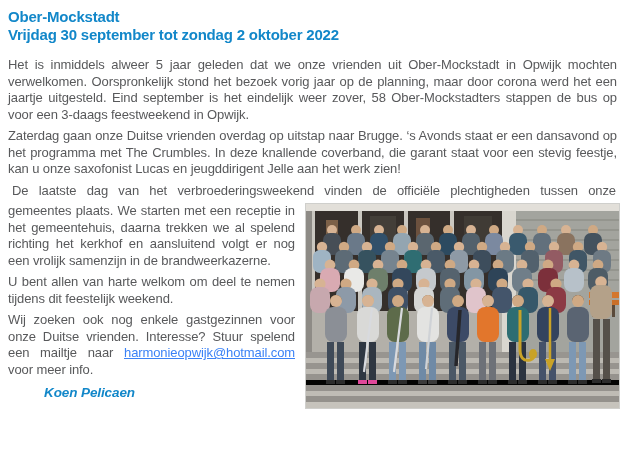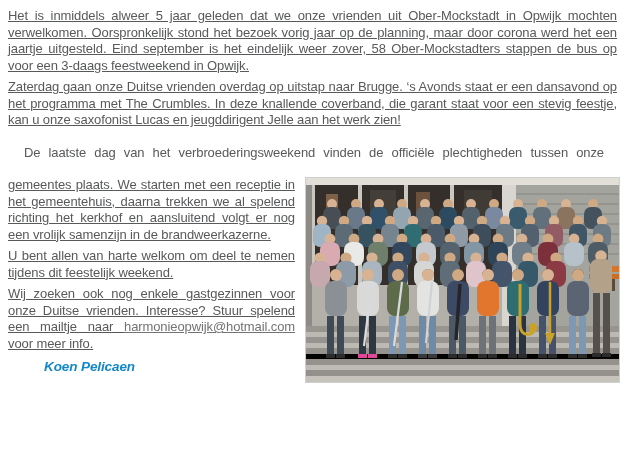--- a/index.html
+++ b/index.html
@@ -20,60 +20,63 @@
     font-weight:700;
     letter-spacing:-0.2px;
   }
   p.body{
     margin:0 3px 5px 0;
     color:#58595b;
     font-size:13px;
     line-height:16.5px;
     text-align:justify;
     letter-spacing:-0.1px;
-    text-decoration:underline;
   }
   .force-just{
-    margin:16px;
+    margin:4px;
     color:#58595b;
     font-size:13px;
     line-height:16.5px;
     text-align:justify;
     text-align-last:justify;
     letter-spacing:-0.1px;
   }
   .wrap-zone{margin-top:2px;}
   .wrap-zone::after{content:"";display:block;clear:both;}
   figure.photo{
     float:right;
     margin:0 0 6px 10px;
     padding:0;
     width:313px;height:204px;
     border:1px solid #cfcfcc;
     background:#b3b0a9;
   }
   figure.photo svg{display:block;width:313px;height:204px;}
   a.email-link{
-    color:#737373;
+    color:#3b82f6;
     text-decoration:underline;
   }
   .signature{
     margin:7px 0 0 36px;
     color:#1287c9;
     font-size:13.5px;
     font-weight:700;
     font-style:italic;
     letter-spacing:-0.1px;
   }
 </style>
 </head>
 <body>
 
 <div class="page">
 
+  <div class="title-block">
+    <div class="title-line">Ober-Mockstadt</div>
+    <div class="title-line">Vrijdag 30 september tot zondag 2 oktober 2022</div>
+  </div>
 
   <p class="body">Het is inmiddels alweer 5 jaar geleden dat we onze vrienden uit Ober-Mockstadt in Opwijk mochten verwelkomen. Oorspronkelijk stond het bezoek vorig jaar op de planning, maar door corona werd het een jaartje uitgesteld. Eind september is het eindelijk weer zover, 58 Ober-Mockstadters stappen de bus op voor een 3-daags feestweekend in Opwijk.</p>
   <p class="body">Zaterdag gaan onze Duitse vrienden overdag op uitstap naar Brugge. ‘s Avonds staat er een dansavond op het programma met The Crumbles. In deze knallende coverband, die garant staat voor een stevig feestje, kan u onze saxofonist Lucas en jeugddirigent Jelle aan het werk zien!</p>
   <div class="force-just">De laatste dag van het verbroederingsweekend vinden de officiële plechtigheden tussen onze</div>
 
   <div class="wrap-zone">
 
     <figure class="photo">
       <svg viewBox="0 0 313 204" role="img" aria-label="Groepsfoto van muzikanten met instrumenten op de trappen voor het gemeentehuis">
 

